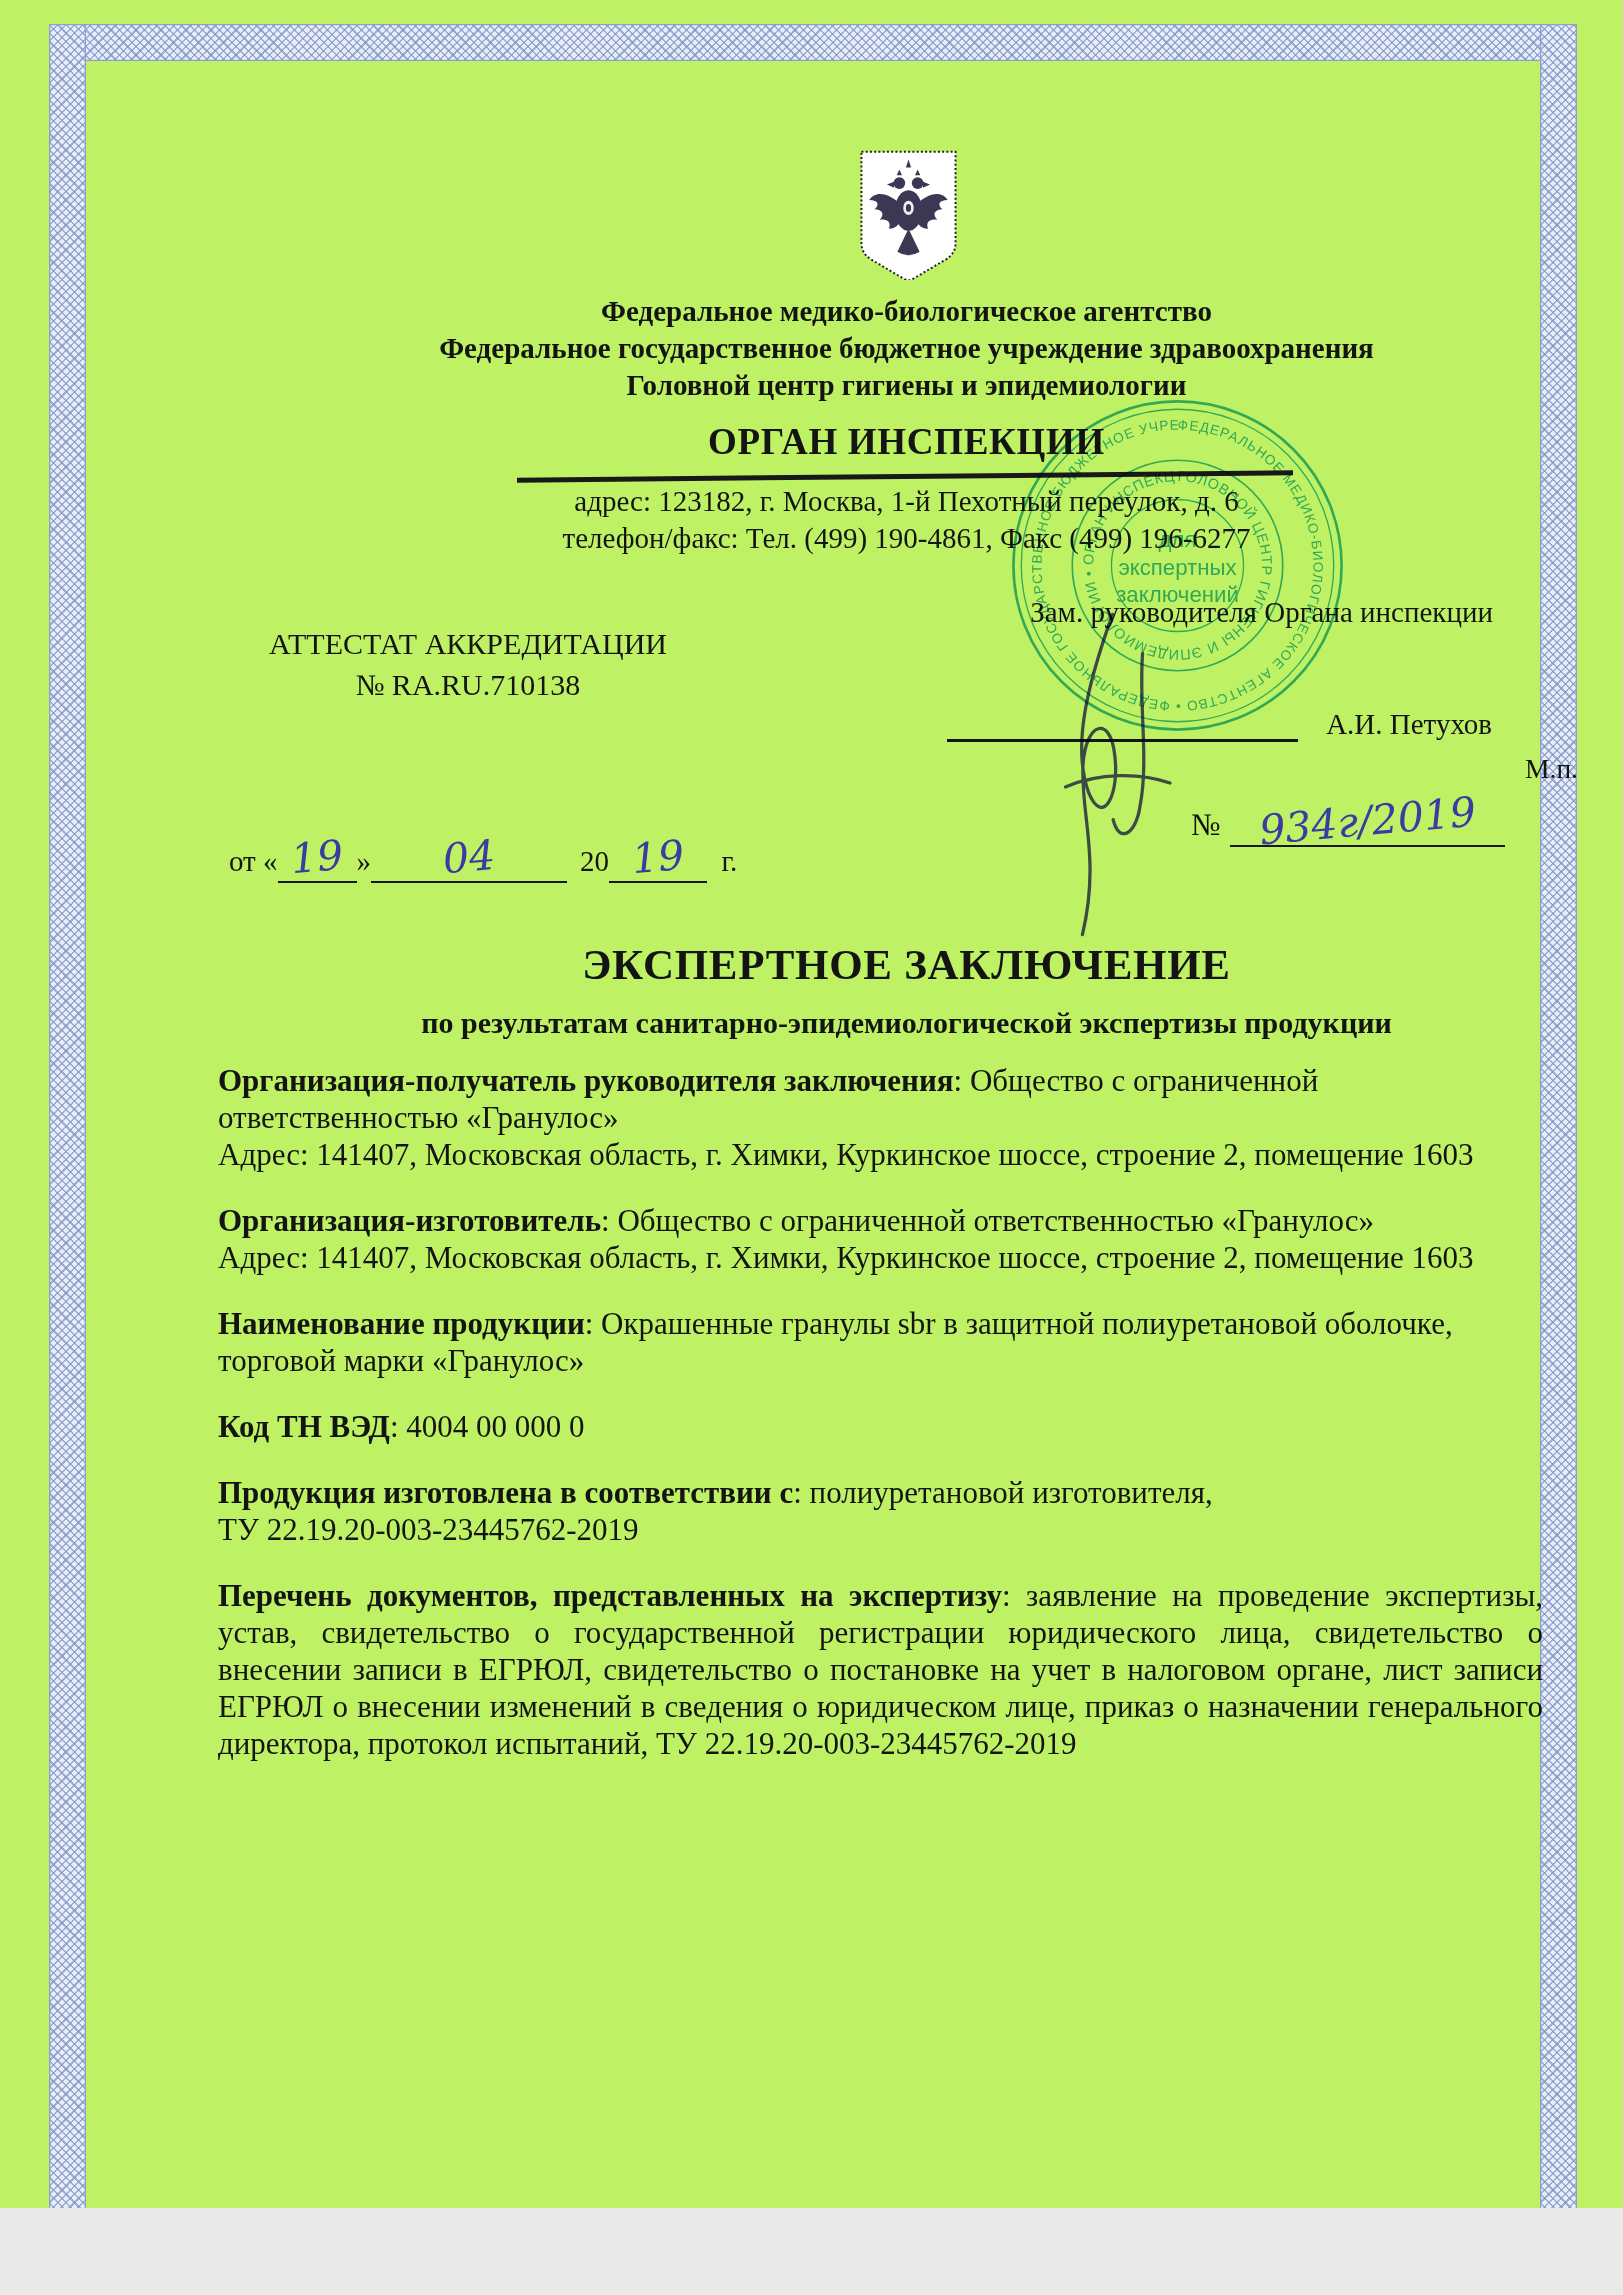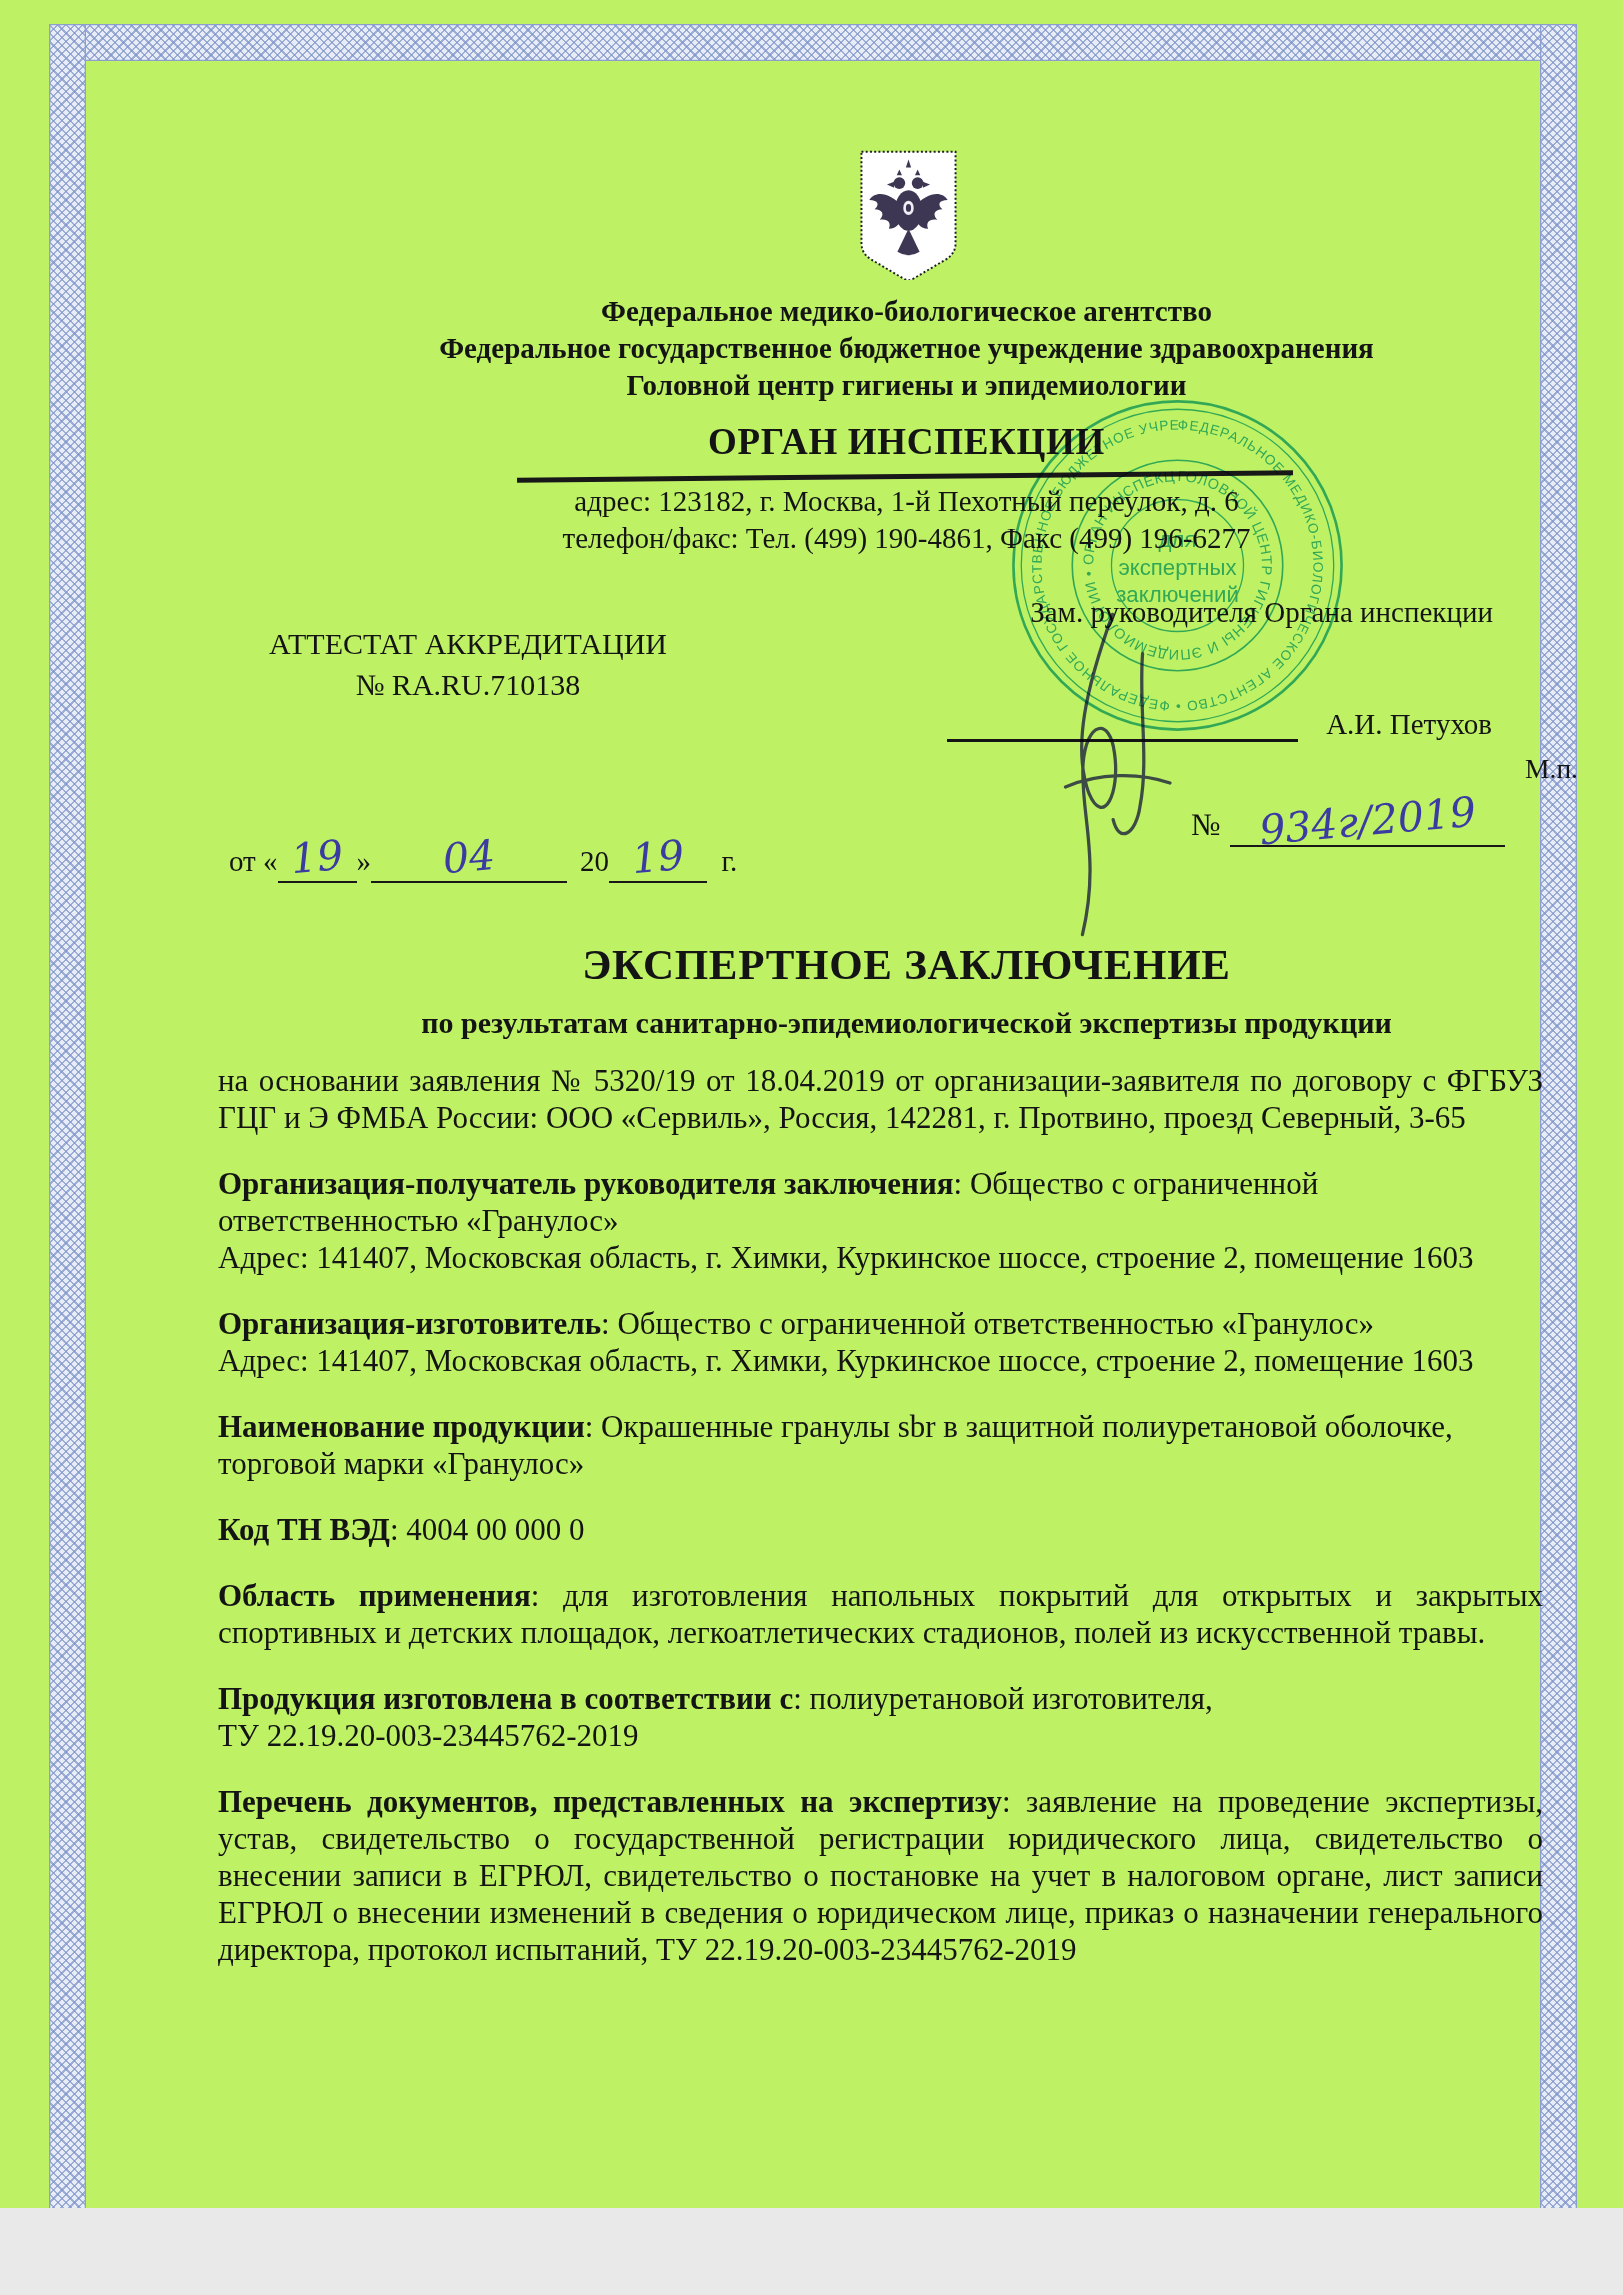--- a/index.html
+++ b/index.html
@@ -135,26 +135,24 @@
         <span class="hand">934г/2019</span>
       </span>
   </div>
 
   <div class="abs title-block center">
     <div class="doc-title">ЭКСПЕРТНОЕ ЗАКЛЮЧЕНИЕ</div>
     <div class="doc-subtitle">по результатам санитарно-эпидемиологической экспертизы продукции</div>
   </div>
 
   <div class="abs body-wrap">
-      <div class="para justify"><span>на основании заявления № 5320/19 от 18.04.2019 от организации-заявителя по договору с ФГБУЗ ГЦГ и Э ФМБА России: ООО «Сервиль», Россия, 142281, г. Протвино, проезд Северный, 3-65</span></div>
       <div class="para"><span class="b">Организация-получатель руководителя заключения</span><span>: Общество с ограниченной ответственностью «Гранулос»</span><br><span>Адрес: 141407, Московская область, г. Химки, Куркинское шоссе, строение 2, помещение 1603</span></div>
       <div class="para"><span class="b">Организация-изготовитель</span><span>: Общество с ограниченной ответственностью «Гранулос»</span><br><span>Адрес: 141407, Московская область, г. Химки, Куркинское шоссе, строение 2, помещение 1603</span></div>
       <div class="para"><span class="b">Наименование продукции</span><span>: Окрашенные гранулы sbr в защитной полиуретановой оболочке, торговой марки «Гранулос»</span></div>
       <div class="para"><span class="b">Код ТН ВЭД</span><span>: 4004 00 000 0</span></div>
-      <div class="para justify"><span class="b">Область применения</span><span>: для изготовления напольных покрытий для открытых и закрытых спортивных и детских площадок, легкоатлетических стадионов, полей из искусственной травы.</span></div>
       <div class="para"><span class="b">Продукция изготовлена в соответствии с</span><span>: полиуретановой изготовителя,</span><br><span>ТУ 22.19.20-003-23445762-2019</span></div>
       <div class="para justify"><span class="b">Перечень документов, представленных на экспертизу</span><span>: заявление на проведение экспертизы, устав, свидетельство о государственной регистрации юридического лица, свидетельство о внесении записи в ЕГРЮЛ, свидетельство о постановке на учет в налоговом органе, лист записи ЕГРЮЛ о внесении изменений в сведения о юридическом лице, приказ о назначении генерального директора, протокол испытаний, ТУ 22.19.20-003-23445762-2019</span></div>
     </div>
 
   <svg class="abs stamp-svg" style="left:1001px;top:389px" width="353" height="353" viewBox="0 0 540 540">
     <defs>
       <path id="ringo" d="M270,62 a208,208 0 1,1 -0.02,0"></path>
       <path id="ringi" d="M270,141 a129,129 0 1,1 -0.02,0"></path>
     </defs>
     <g fill="none" stroke="#2ea9d6">

